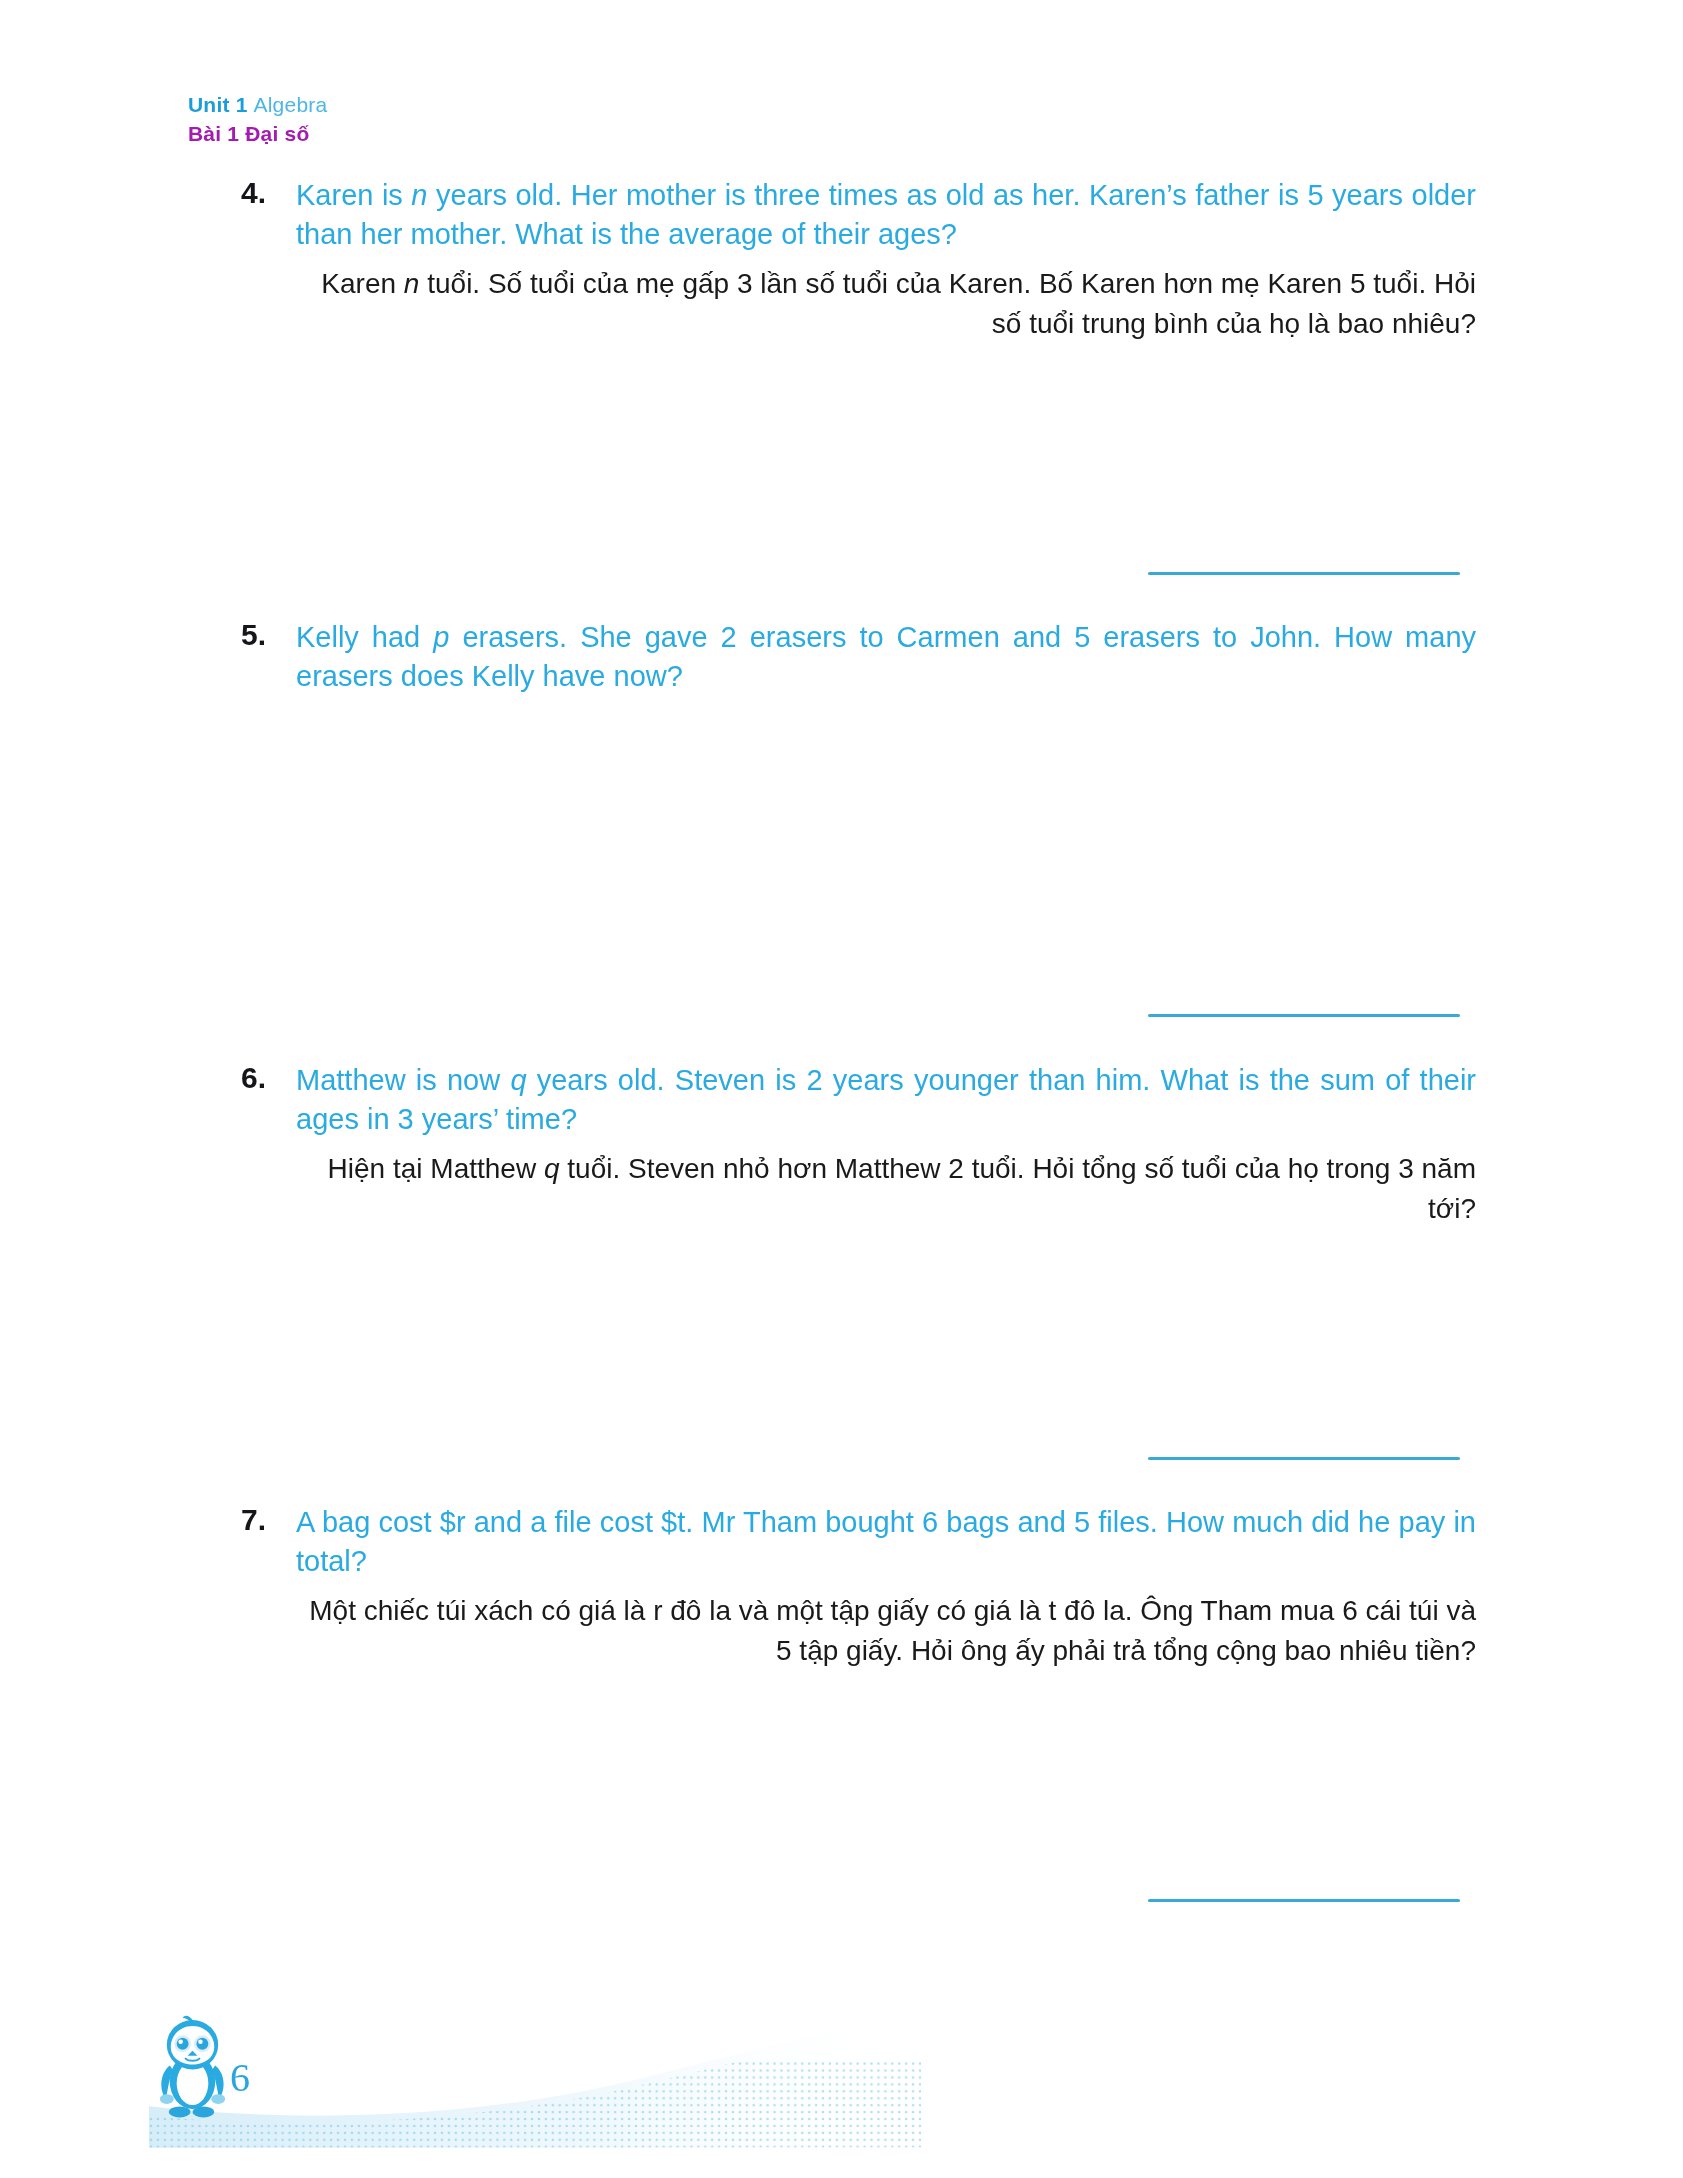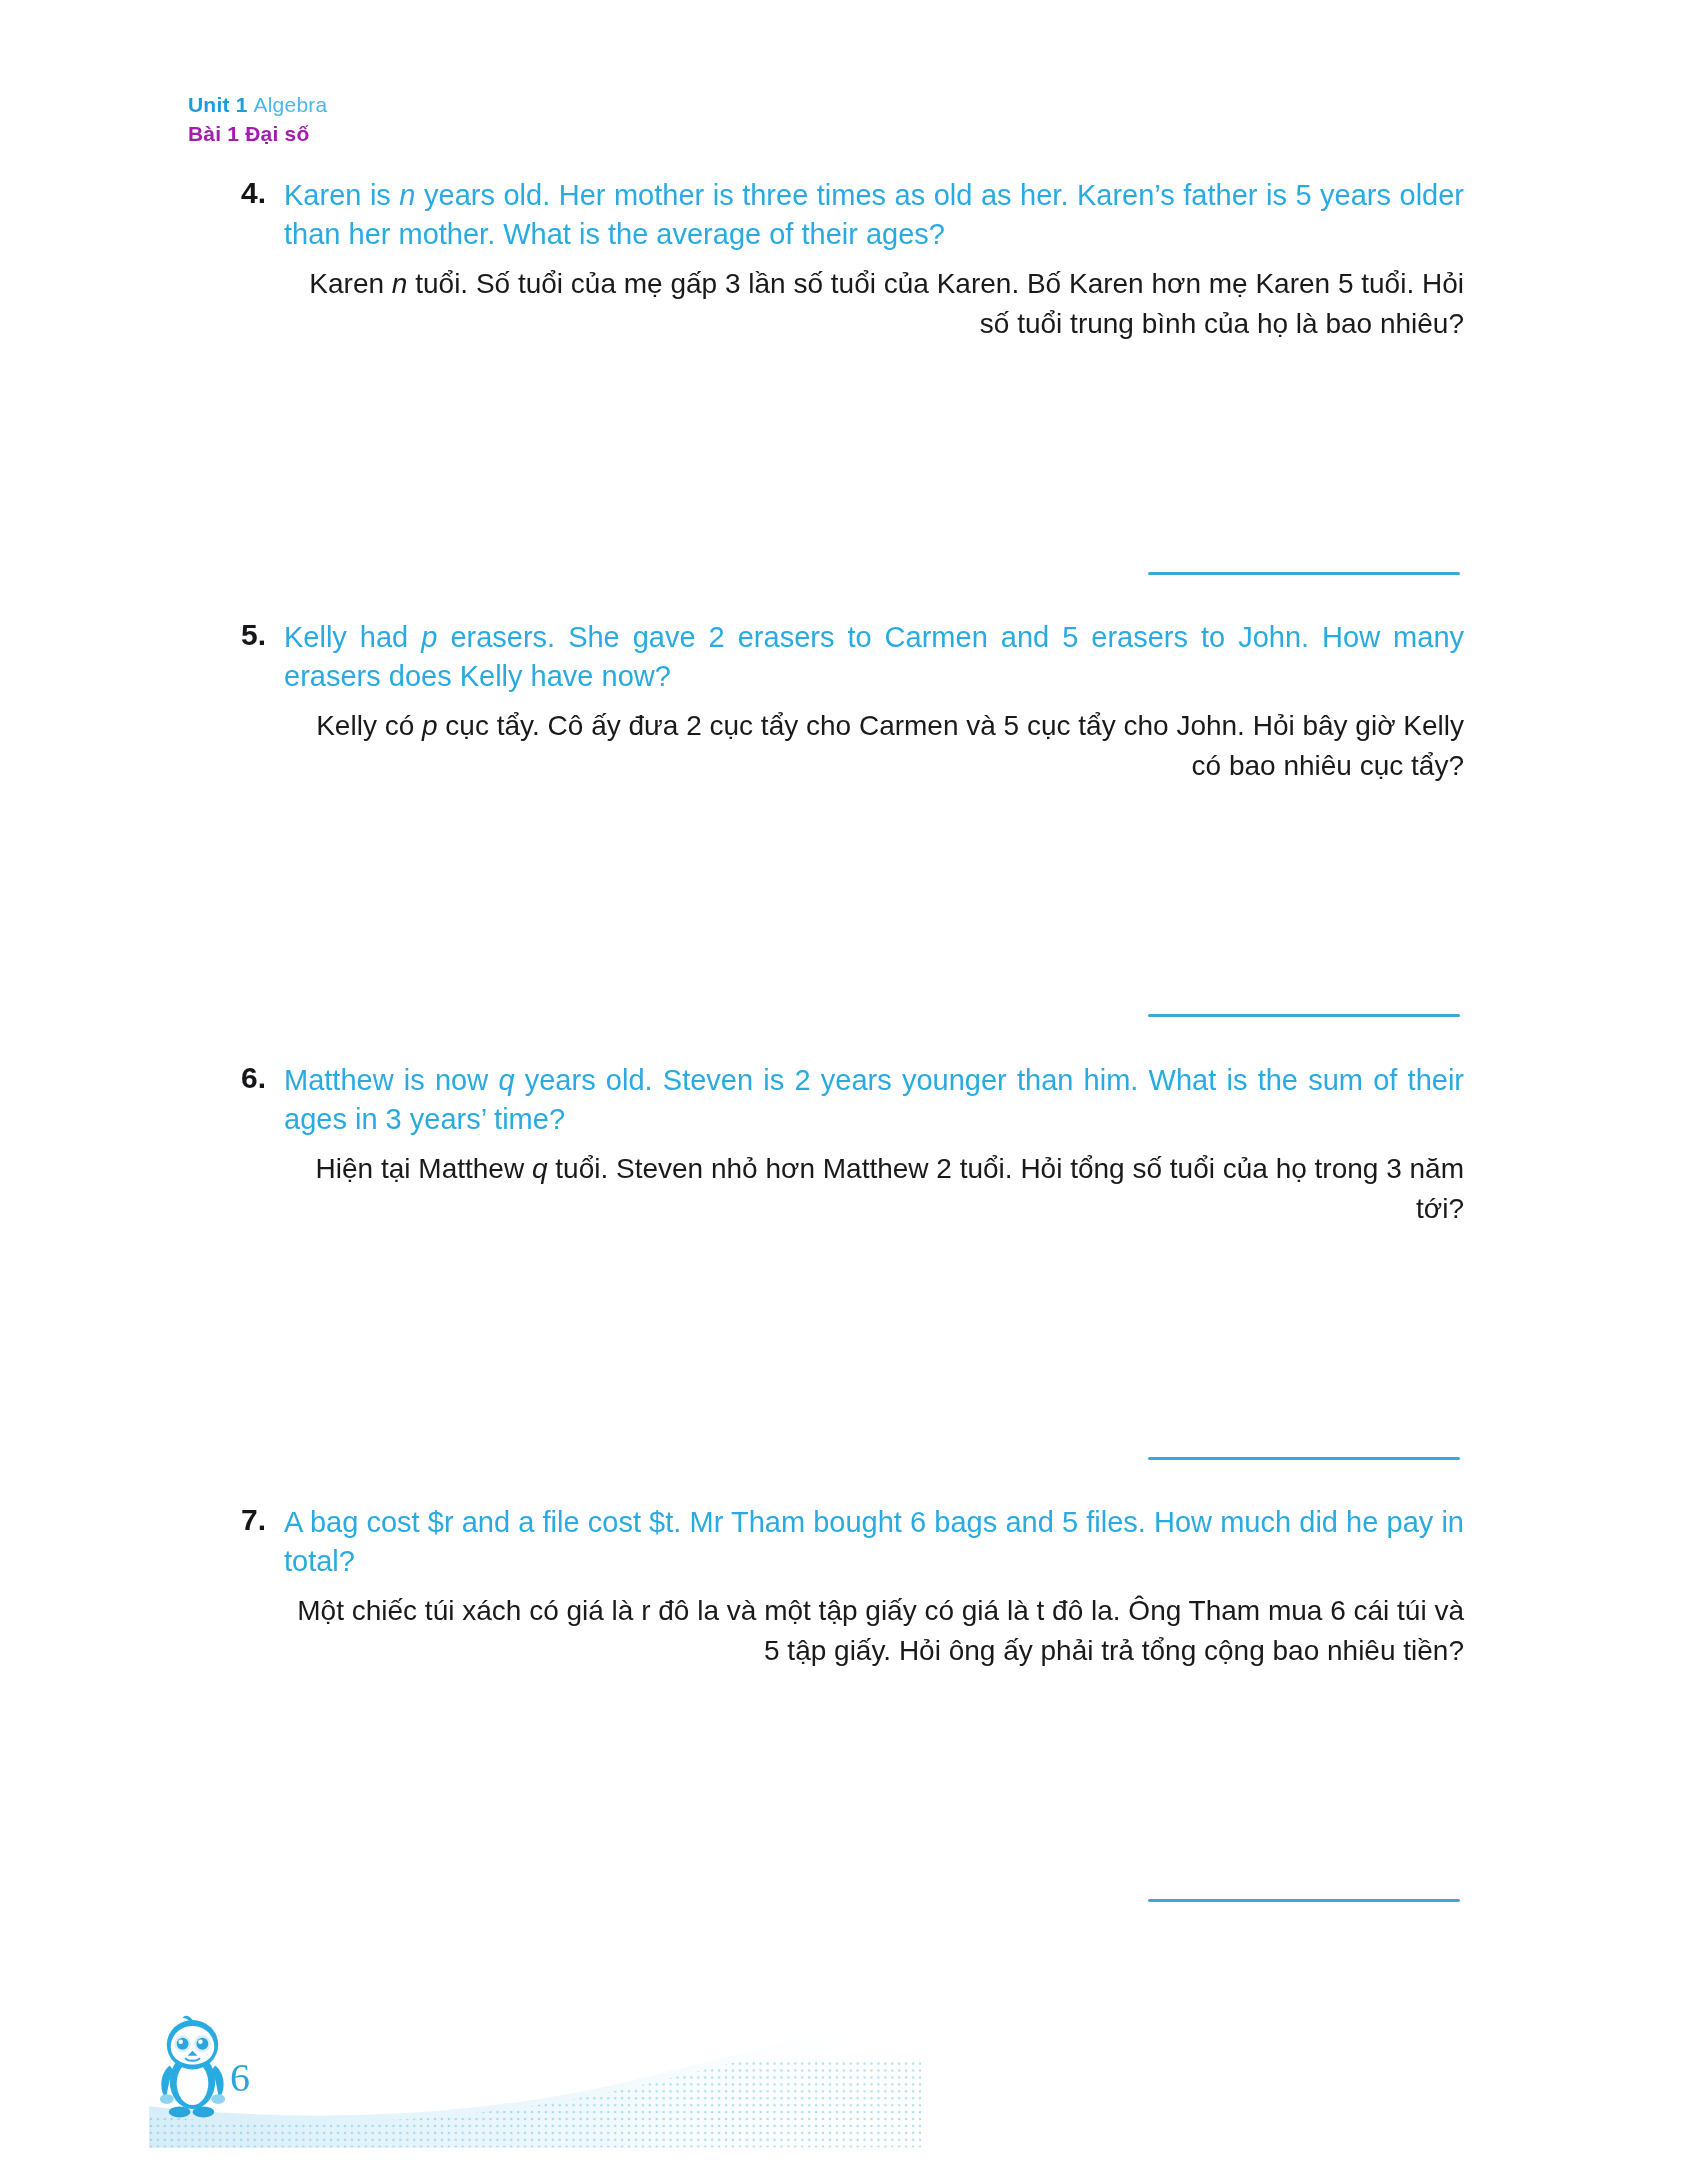--- a/index.html
+++ b/index.html
@@ -68,21 +68,21 @@
     top: 0;
     width: 46px;
     text-align: right;
     font-size: 30px;
     font-weight: bold;
     color: #16161a;
     font-family: "Liberation Sans", "DejaVu Sans", sans-serif;
   }
   .q-body {
     position: absolute;
-    left: 284px;
+    left: 296px;
     width: 1180px;
   }
   .q-en {
     color: #29aae1;
     font-size: 29px;
     line-height: 1.36;
     text-align: justify;
     text-justify: inter-word;
     font-family: "Liberation Sans", "DejaVu Sans", sans-serif;
   }
@@ -159,21 +159,20 @@
         <div class="q-en"><span>Karen is </span><i>n</i><span> years old. Her mother is three times as old as her. Karen’s father is 5 years older than her mother. What is the average of their ages?</span></div>
         <div class="q-vi"><span>Karen </span><i>n</i><span> tuổi. Số tuổi của mẹ gấp 3 lần số tuổi của Karen. Bố Karen hơn mẹ Karen 5 tuổi. Hỏi số tuổi trung bình của họ là bao nhiêu?</span></div>
       </div>
     </div>
     <div class="answer-rule" style="left:1148px; top:572px; width:312px;"></div>
 
     <div class="question" style="top:618px;">
       <div class="q-num">5.</div>
       <div class="q-body">
         <div class="q-en"><span>Kelly had </span><i>p</i><span> erasers. She gave 2 erasers to Carmen and 5 erasers to John. How many erasers does Kelly have now?</span></div>
-        <div class="q-vi"><span>Kelly có </span><i>p</i><span> cục tẩy. Cô ấy đưa 2 cục tẩy cho Carmen và 5 cục tẩy cho John. Hỏi bây giờ Kelly có bao nhiêu cục tẩy?</span></div>
       </div>
     </div>
     <div class="answer-rule" style="left:1148px; top:1014px; width:312px;"></div>
 
     <div class="question" style="top:1061px;">
       <div class="q-num">6.</div>
       <div class="q-body">
         <div class="q-en"><span>Matthew is now </span><i>q</i><span> years old. Steven is 2 years younger than him. What is the sum of their ages in 3 years’ time?</span></div>
         <div class="q-vi"><span>Hiện tại Matthew </span><i>q</i><span> tuổi. Steven nhỏ hơn Matthew 2 tuổi. Hỏi tổng số tuổi của họ trong 3 năm tới?</span></div>
       </div>

